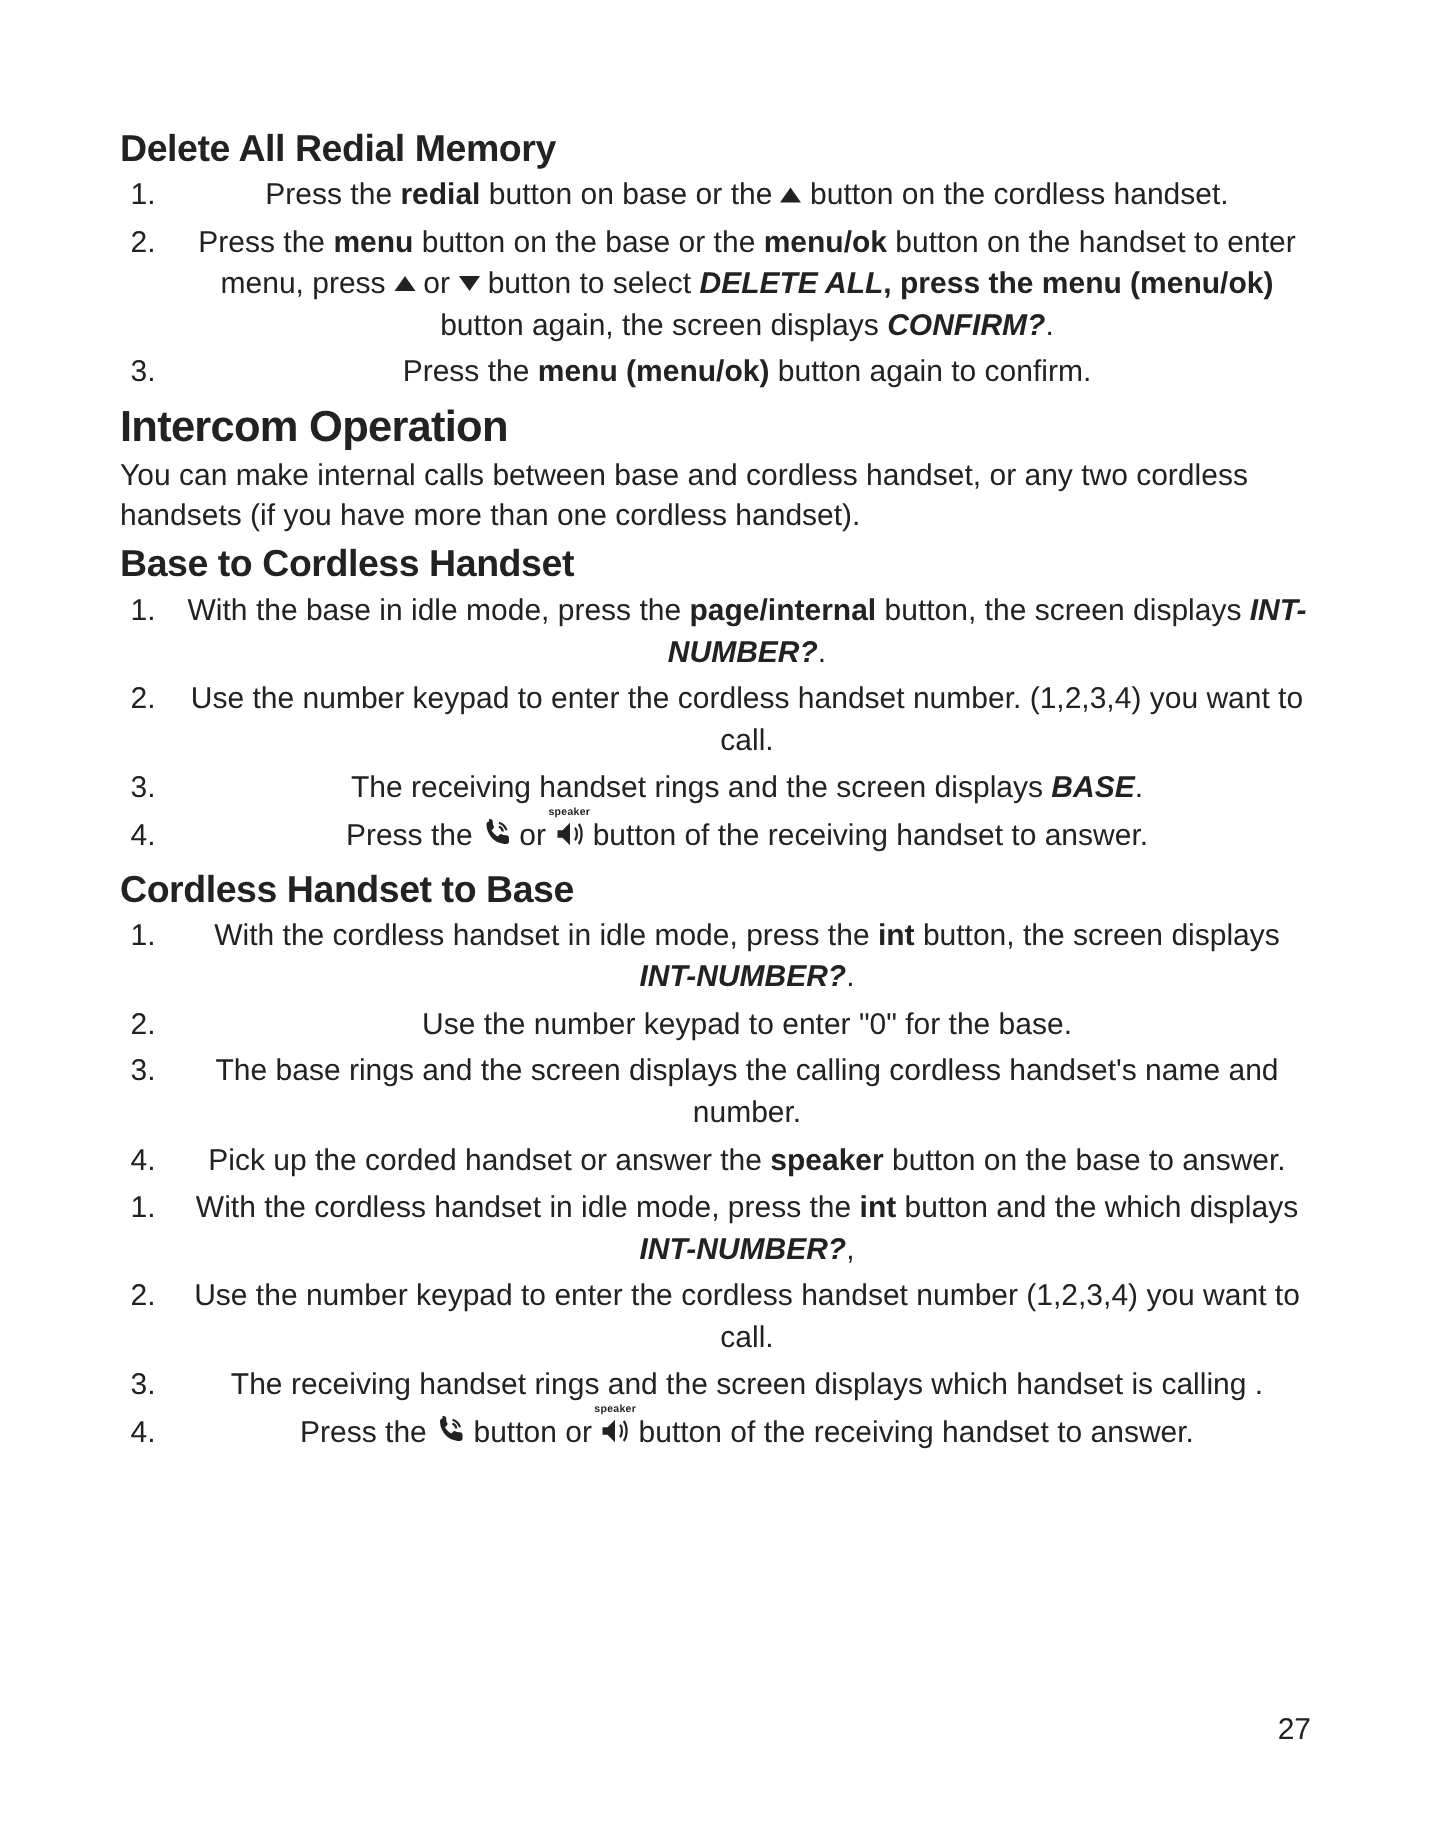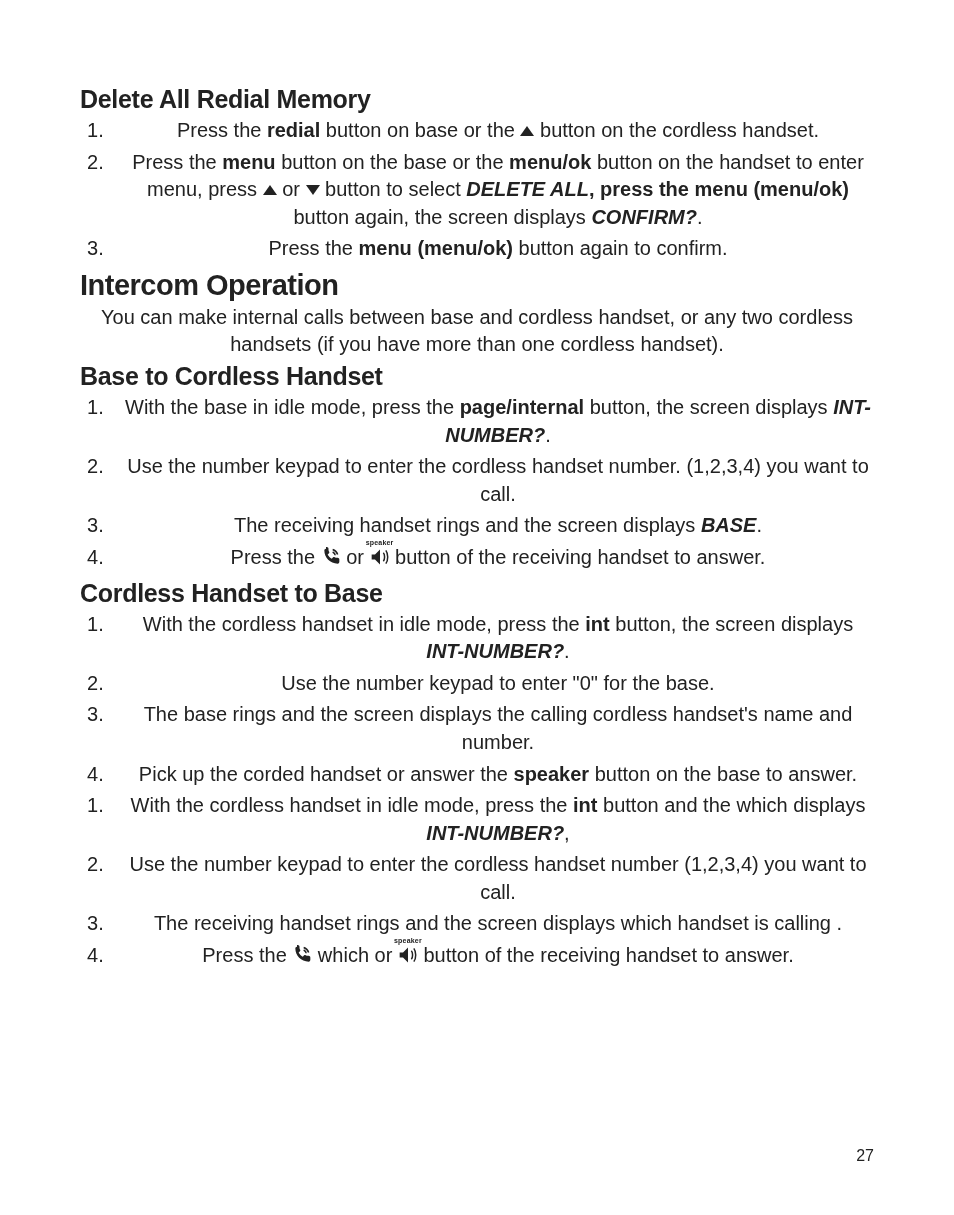--- a/index.html
+++ b/index.html
@@ -25,21 +25,20 @@
   h1.major-title {
     font-size: 29px;
     margin: 6px 0 2px 0;
     font-weight: 700;
     letter-spacing: -0.5px;
   }
   p.intro {
     font-size: 20px;
     line-height: 1.35;
     margin: 2px 0 4px 0;
-    text-align: center;
   }
   ol {
     font-size: 20px;
     line-height: 1.38;
     margin: 0 0 4px 0;
     padding-left: 42px;
     list-style: none;
     counter-reset: item;
   }
   ol > li {
@@ -78,21 +77,21 @@
     left: 50%;
     transform: translateX(-50%);
     font-size: 7px;
     font-weight: 700;
     letter-spacing: 0.2px;
   }
   .page-num {
     position: absolute;
     right: 80px;
     bottom: 50px;
-    font-size: 16px;
+    font-size: 20px;
   }
 </style>
 </head>
 <body>
 
 <div class="page">
 
   <h2 class="section-title">Delete All Redial Memory</h2>
   <ol>
     <li>
@@ -144,21 +143,21 @@
   <ol>
     <li>
       <span>With the cordless handset in idle mode, press the </span><span class="b">int</span><span> button and the which displays </span><span class="bi">INT-NUMBER?</span><span>,</span>
     </li>
     <li><span>Use the number keypad to enter the cordless handset number (1,2,3,4) you want to call.</span></li>
     <li><span>The receiving handset rings and the screen displays which handset is calling .</span></li>
     <li>
       <span>Press the </span><span class="icon talk"><svg viewBox="0 0 24 24">
             <path fill="#222" d="M6 2c-1 0-2 1-2 2 0 9 7 16 16 16 1 0 2-1 2-2v-3c0-1-1-2-2-2-1 0-3 0-4-1-1 0-1 0-2 1l-1 1c-2-1-4-3-5-5l1-1c1-1 1-1 1-2-1-1-1-3-1-4 0-1-1-2-2-2H6z"></path>
             <path fill="none" stroke="#222" stroke-width="1.8" d="M14 3c3 1 5 3 6 6 M14 6c2 1 3 2 3 4"></path>
-          </svg></span><span> which or </span><span class="icon speaker"><span class="lbl">speaker</span><svg viewBox="0 0 24 24">
+          </svg></span><span> button or </span><span class="icon speaker"><span class="lbl">speaker</span><svg viewBox="0 0 24 24">
             <path fill="#222" d="M12 3 L6 9 H2 v6 h4 l6 6 Z"></path>
             <path fill="none" stroke="#222" stroke-width="1.8" d="M16 7c2 2 2 8 0 10 M19 4c3 4 3 12 0 16"></path>
           </svg></span><span> button of the receiving handset to answer.</span>
     </li>
   </ol>
 
   <div class="page-num">27</div>
 </div>
 
 </body></html>

